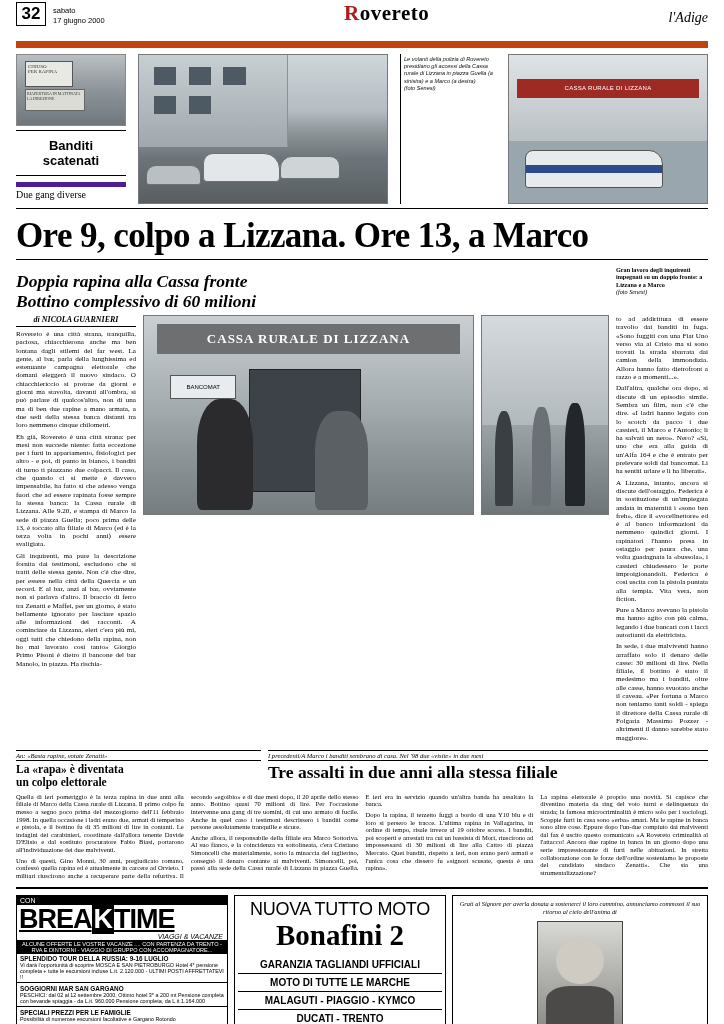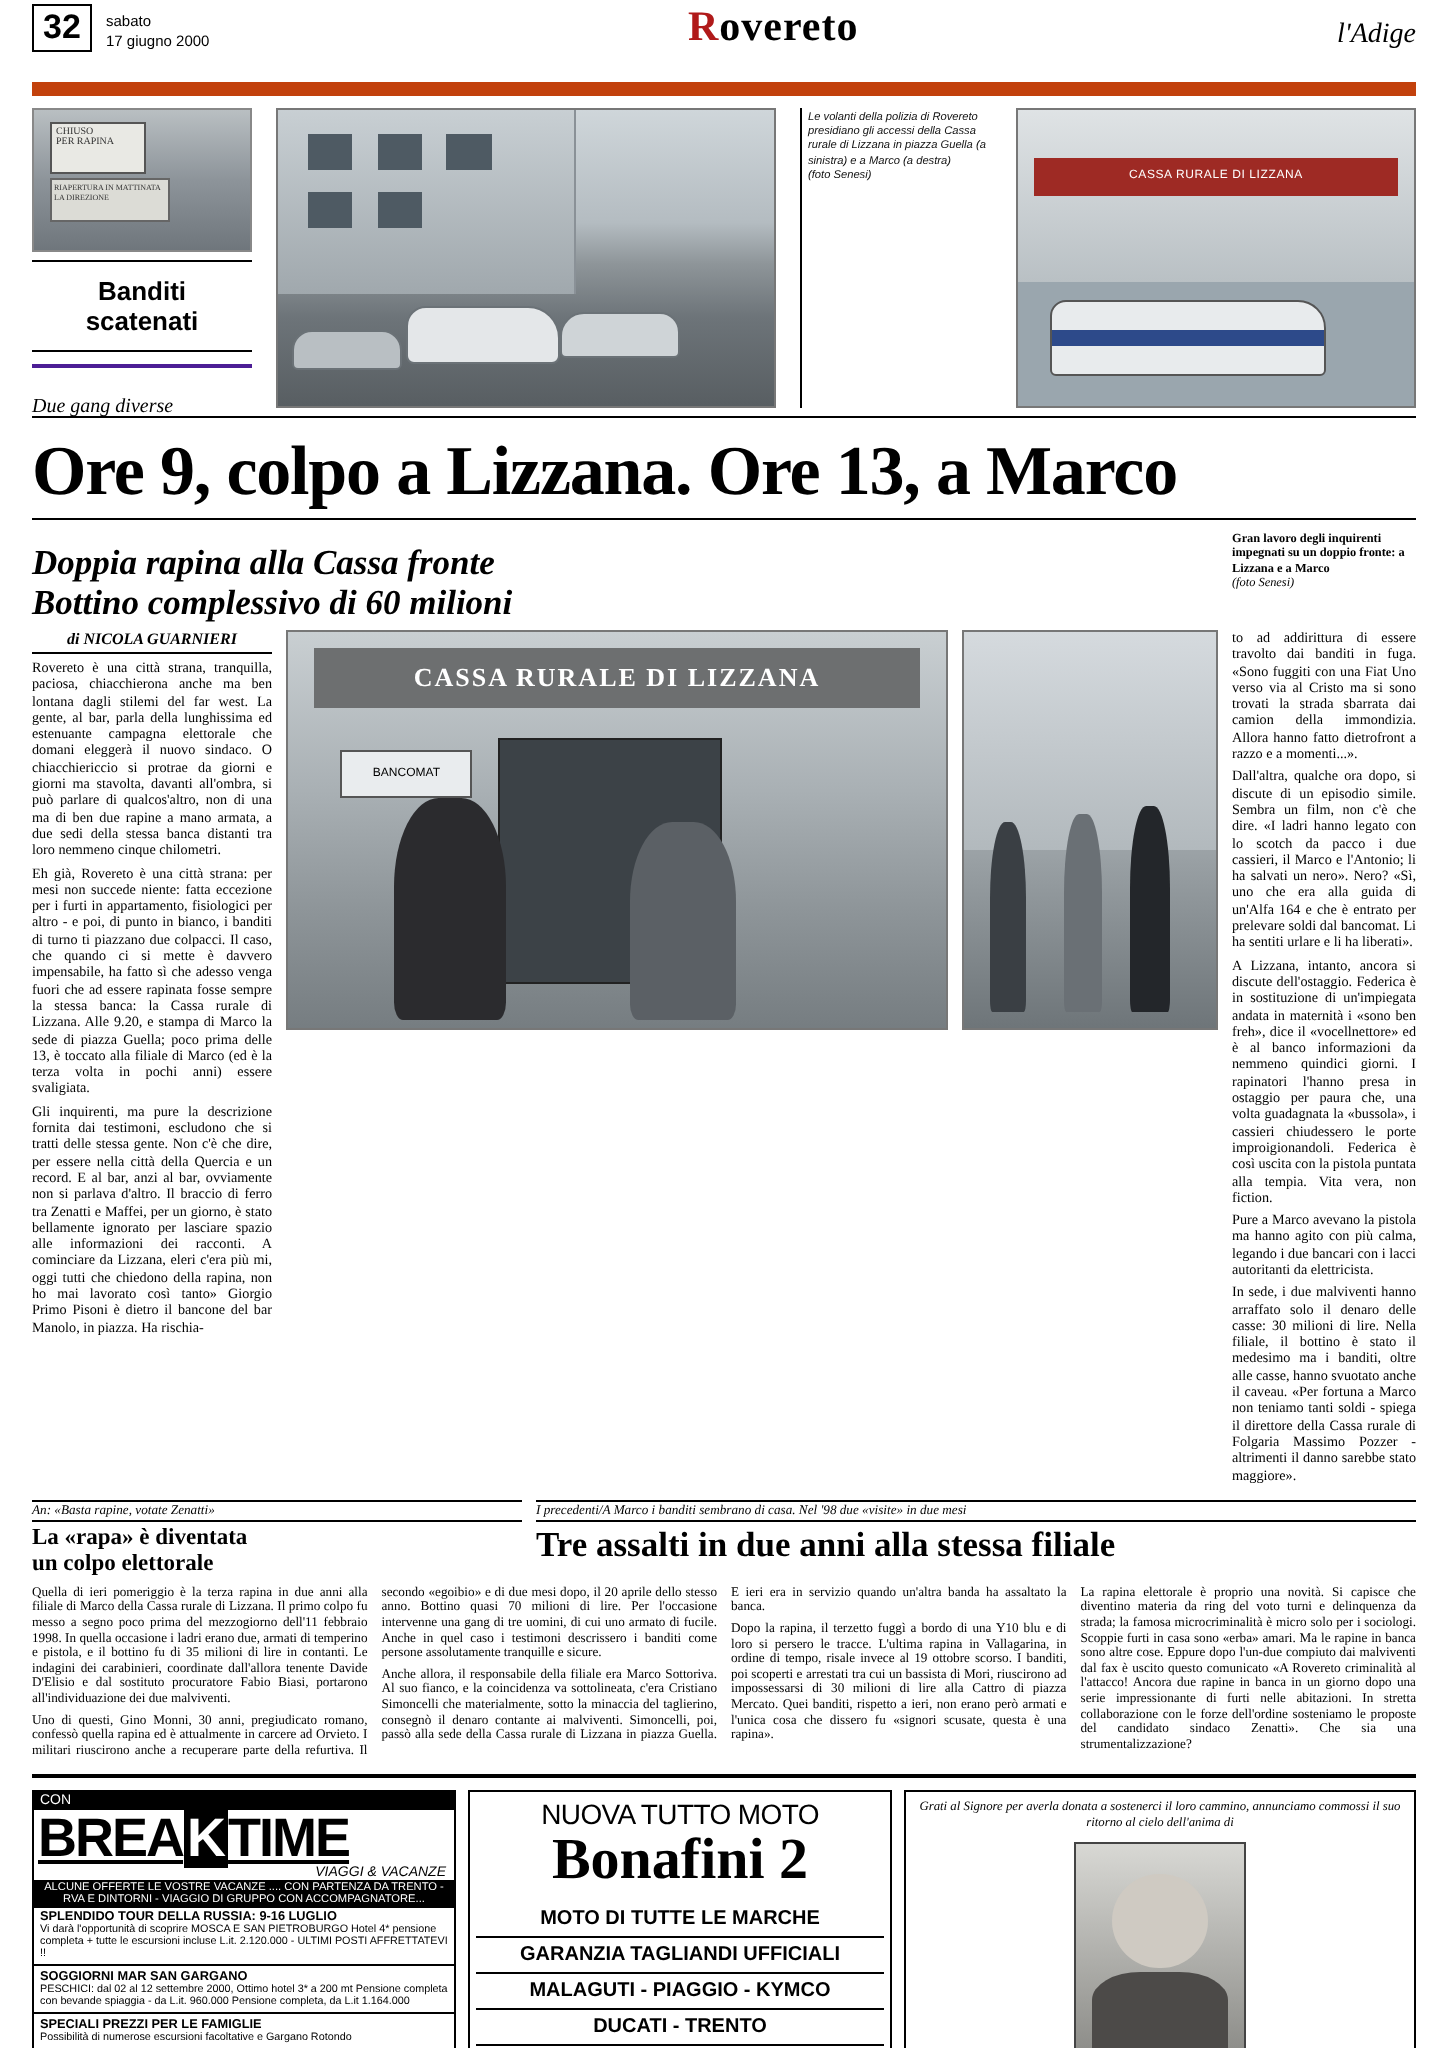--- a/index.html
+++ b/index.html
@@ -31,21 +31,21 @@
   .col-left-top { width:110px; }
   .photo { background:#9aa6ae; position:relative; overflow:hidden; }
   .ph-shop { height:72px; background:linear-gradient(180deg,#b9bfc2 0%,#8d949a 50%,#6f767c 100%); position:relative; border:1px solid #888; }
   .ph-shop .sign { position:absolute; left:8px; top:6px; width:48px; height:26px; background:#e9e9e4; border:1px solid #555; font-size:5px; padding:2px; color:#333; }
   .ph-shop .sign2 { position:absolute; left:8px; top:34px; width:60px; height:22px; background:#dcdcd6; border:1px solid #666; font-size:4px; padding:1px; color:#333;}
   .banditi {
     margin-top:4px; border-top:1px solid #000; border-bottom:1px solid #000;
     text-align:center; font-weight:bold; font-size:13px; line-height:15px; padding:7px 0;
     font-family:"Liberation Sans", sans-serif;
   }
-  .duegang { margin-top:6px; font-size:10px; font-style:italic; border-top:2px solid #4c1d95; padding-top:14px;}
+  .duegang { margin-top:6px; font-size:10px; border-top:5px solid #4c1d95; padding-top:2px;}
   .ph-street { flex:1; border:1px solid #777;
     background:
       linear-gradient(180deg,#cfd6da 0%, #b4bcc1 38%, #8e9599 52%, #6d7479 70%, #585e62 100%);
     position:relative; }
   .ph-street .bldg { position:absolute; left:0; top:0; width:60%; height:62%; background:linear-gradient(180deg,#c8cfd3,#a0a8ad); border-right:1px solid #8a9197;}
   .ph-street .win { position:absolute; background:#4e5a63; }
   .ph-street .car1 { position:absolute; left:26%; bottom:14%; width:31%; height:20%; background:#e4e7e9; border-radius:10px 16px 4px 4px; border:1px solid #6b7277;}
   .ph-street .car2 { position:absolute; left:57%; bottom:16%; width:24%; height:16%; background:#cfd4d7; border-radius:12px 10px 3px 3px; border:1px solid #6b7277;}
   .ph-street .car3 { position:absolute; left:3%; bottom:12%; width:22%; height:14%; background:#b9bfc3; border-radius:10px 10px 3px 3px; border:1px solid #6b7277;}
   .capbox { width:96px; font-size:5.6px; line-height:7.2px; padding:2px 3px; font-family:"Liberation Sans", sans-serif;
@@ -106,21 +106,21 @@
   .ad-break .top { background:#000; color:#fff; font-size:7px; padding:1px 3px; font-family:"Liberation Sans", sans-serif;}
   .ad-break .logo { font-family:"Liberation Sans", sans-serif; font-weight:bold; font-size:27px; letter-spacing:-1px; line-height:28px; padding:0 2px;text-decoration:underline;}
   .ad-break .logo .k { background:#000; color:#fff; padding:0 2px;}
   .ad-break .sub { font-size:7px; font-style:italic; text-align:right; padding-right:4px; font-family:"Liberation Sans", sans-serif;}
   .ad-break .bar { background:#000; color:#fff; font-size:5.6px; text-align:center; padding:1px; font-family:"Liberation Sans", sans-serif;}
   .ad-break .offer { font-size:6.4px; font-weight:bold; padding:1px 3px; font-family:"Liberation Sans", sans-serif;}
   .ad-break .offer small { font-weight:normal; font-size:5.4px; display:block;}
   .ad-break .rule { border-top:1px solid #000; margin:1px 0;}
 
   .ad-moto { width:212px; border:1px solid #000; text-align:center; padding:3px;}
-  .ad-moto .l1 { font-size:14px; font-family:"Liberation Sans", sans-serif; letter-spacing:-.3px;}
+  .ad-moto .l1 { font-size:18px; font-family:"Liberation Sans", sans-serif; letter-spacing:-.3px;}
   .ad-moto .l2 { font-size:29px; font-weight:bold; line-height:30px; font-family:"Liberation Serif", serif;}
   .ad-moto .list { margin-top:6px; font-size:10px; font-weight:bold; line-height:17px; font-family:"Liberation Sans", sans-serif;}
   .ad-moto .list div { border-bottom:1px solid #000; }
 
   .ad-obit { flex:1; border:1px solid #000; padding:4px; display:flex; flex-direction:column;}
   .ad-obit .pray { font-size:6.4px; font-style:italic; line-height:8px; text-align:center;}
   .ad-obit .portrait { width:86px; height:104px; margin:5px auto 3px auto; border:1px solid #444;
      background:linear-gradient(180deg,#d8d8d4,#8e8e8a); position:relative;}
   .ad-obit .portrait .face { position:absolute; left:22%; top:14%; width:56%; height:46%; border-radius:50%; background:#cfcac2;}
   .ad-obit .portrait .body { position:absolute; left:10%; bottom:0; width:80%; height:38%; background:#4c4a48; border-radius:36% 36% 0 0;}
@@ -286,22 +286,22 @@
         <span>SPECIALI PREZZI PER LE FAMIGLIE</span>
         <small>Possibilità di numerose escursioni facoltative e Gargano Rotondo</small>
       </div>
 
     </div>
 
     <div class="ad-moto">
       <div class="l1">NUOVA TUTTO MOTO</div>
       <div class="l2">Bonafini 2</div>
       <div class="list">
+        <div>GARANZIA TAGLIANDI UFFICIALI</div>
         <div>MOTO DI TUTTE LE MARCHE</div>
-        <div>GARANZIA TAGLIANDI UFFICIALI</div>
         <div>MALAGUTI - PIAGGIO - KYMCO</div>
         <div>DUCATI - TRENTO</div>
         <div>CASCHI ARAI E ABBIGLIAMENTO</div>
 
       </div>
 
     </div>
 
     <div class="ad-obit">
       <div class="pray">Grati al Signore per averla donata a sostenerci il loro cammino, annunciamo commossi il suo ritorno al cielo dell'anima di</div>

